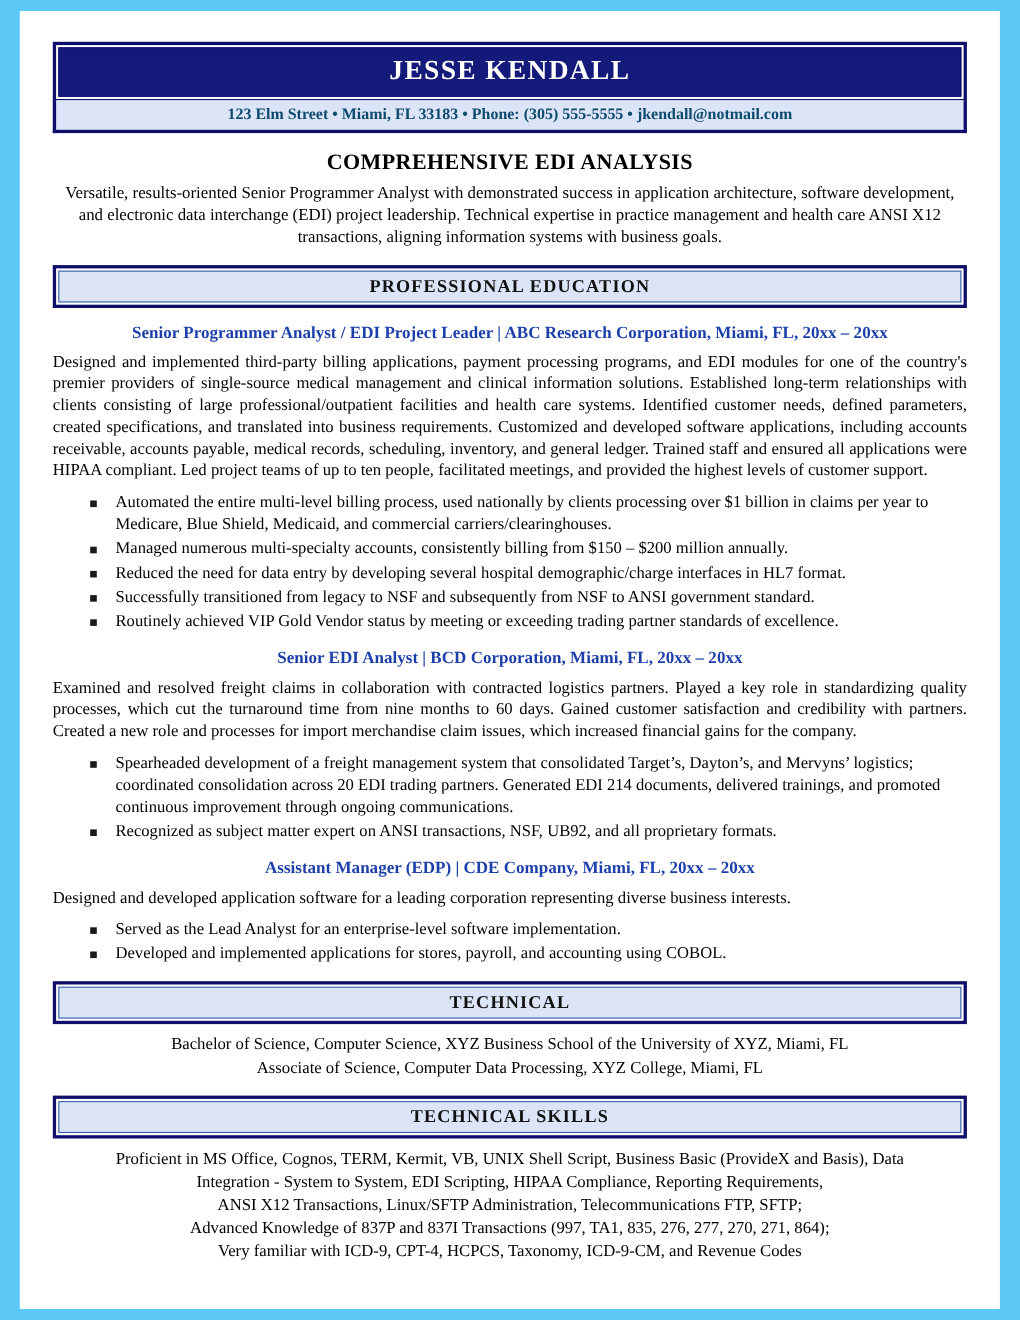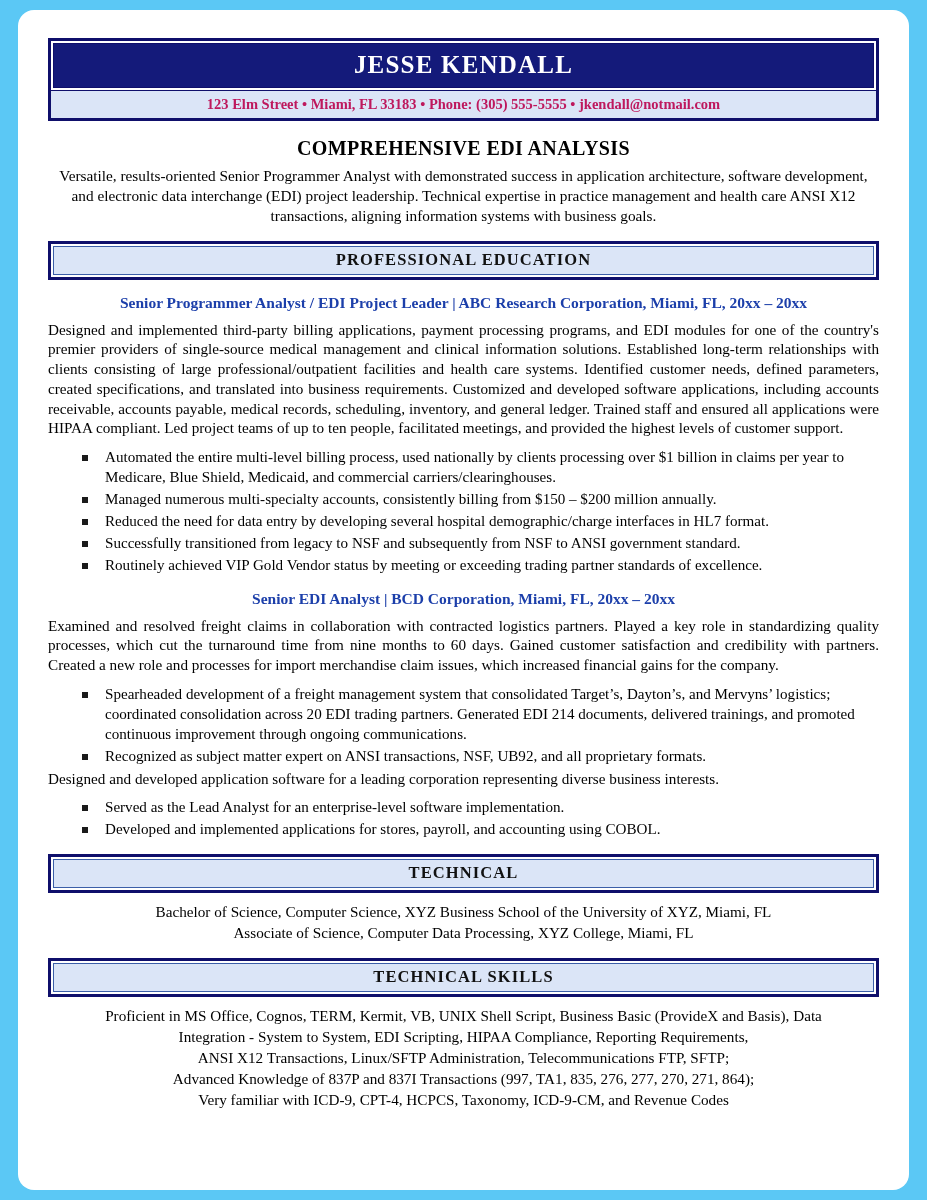--- a/index.html
+++ b/index.html
@@ -15,21 +15,20 @@
   }
   .page {
     position: absolute;
     left: 18px;
     top: 10px;
     width: 891px;
     height: 1180px;
     background: #ffffff;
     box-sizing: border-box;
     padding: 28px 30px 10px 30px;
-    border-radius: 16px;
   }
   
   .name-bar {
     border: 3px solid #0f0f6b;
     padding: 2px;
     background: #ffffff;
   }
   .name-bar-inner {
     border: 1px solid #0f0f6b;
     background: #141a7a;
@@ -48,21 +47,21 @@
     border-right: 3px solid #0f0f6b;
     border-bottom: 3px solid #0f0f6b;
     background: #dbe5f7;
     text-align: center;
     padding: 4px 0 5px 0;
     margin-top: -2px;
   }
   .contact-bar .contact {
     font-size: 14.5px;
     font-weight: bold;
-    color: #be185d;
+    color: #0c4a6e;
   }
   
   .headline {
     text-align: center;
     font-size: 20px;
     font-weight: bold;
     letter-spacing: 0.4px;
     margin-top: 16px;
     margin-bottom: 6px;
   }
@@ -173,20 +172,21 @@
     <li>Routinely achieved VIP Gold Vendor status by meeting or exceeding trading partner standards of excellence.</li>
   </ul>
 
   <div class="job-title">Senior EDI Analyst | BCD Corporation, Miami, FL, 20xx – 20xx</div>
   <div class="job-desc">Examined and resolved freight claims in collaboration with contracted logistics partners. Played a key role in standardizing quality processes, which cut the turnaround time from nine months to 60 days. Gained customer satisfaction and credibility with partners. Created a new role and processes for import merchandise claim issues, which increased financial gains for the company.</div>
   <ul class="bullets">
     <li>Spearheaded development of a freight management system that consolidated Target’s, Dayton’s, and Mervyns’ logistics; coordinated consolidation across 20 EDI trading partners. Generated EDI 214 documents, delivered trainings, and promoted continuous improvement through ongoing communications.</li>
     <li>Recognized as subject matter expert on ANSI transactions, NSF, UB92, and all proprietary formats.</li>
   </ul>
 
+  <div class="job-title">Assistant Manager (EDP) | CDE Company, Miami, FL, 20xx – 20xx</div>
   <div class="job-desc">Designed and developed application software for a leading corporation representing diverse business interests.</div>
   <ul class="bullets">
     <li>Served as the Lead Analyst for an enterprise-level software implementation.</li>
     <li>Developed and implemented applications for stores, payroll, and accounting using COBOL.</li>
   </ul>
 
   <div class="section-bar">
     <div class="section-bar-inner">
       <span class="section-title">TECHNICAL</span>
     </div>

